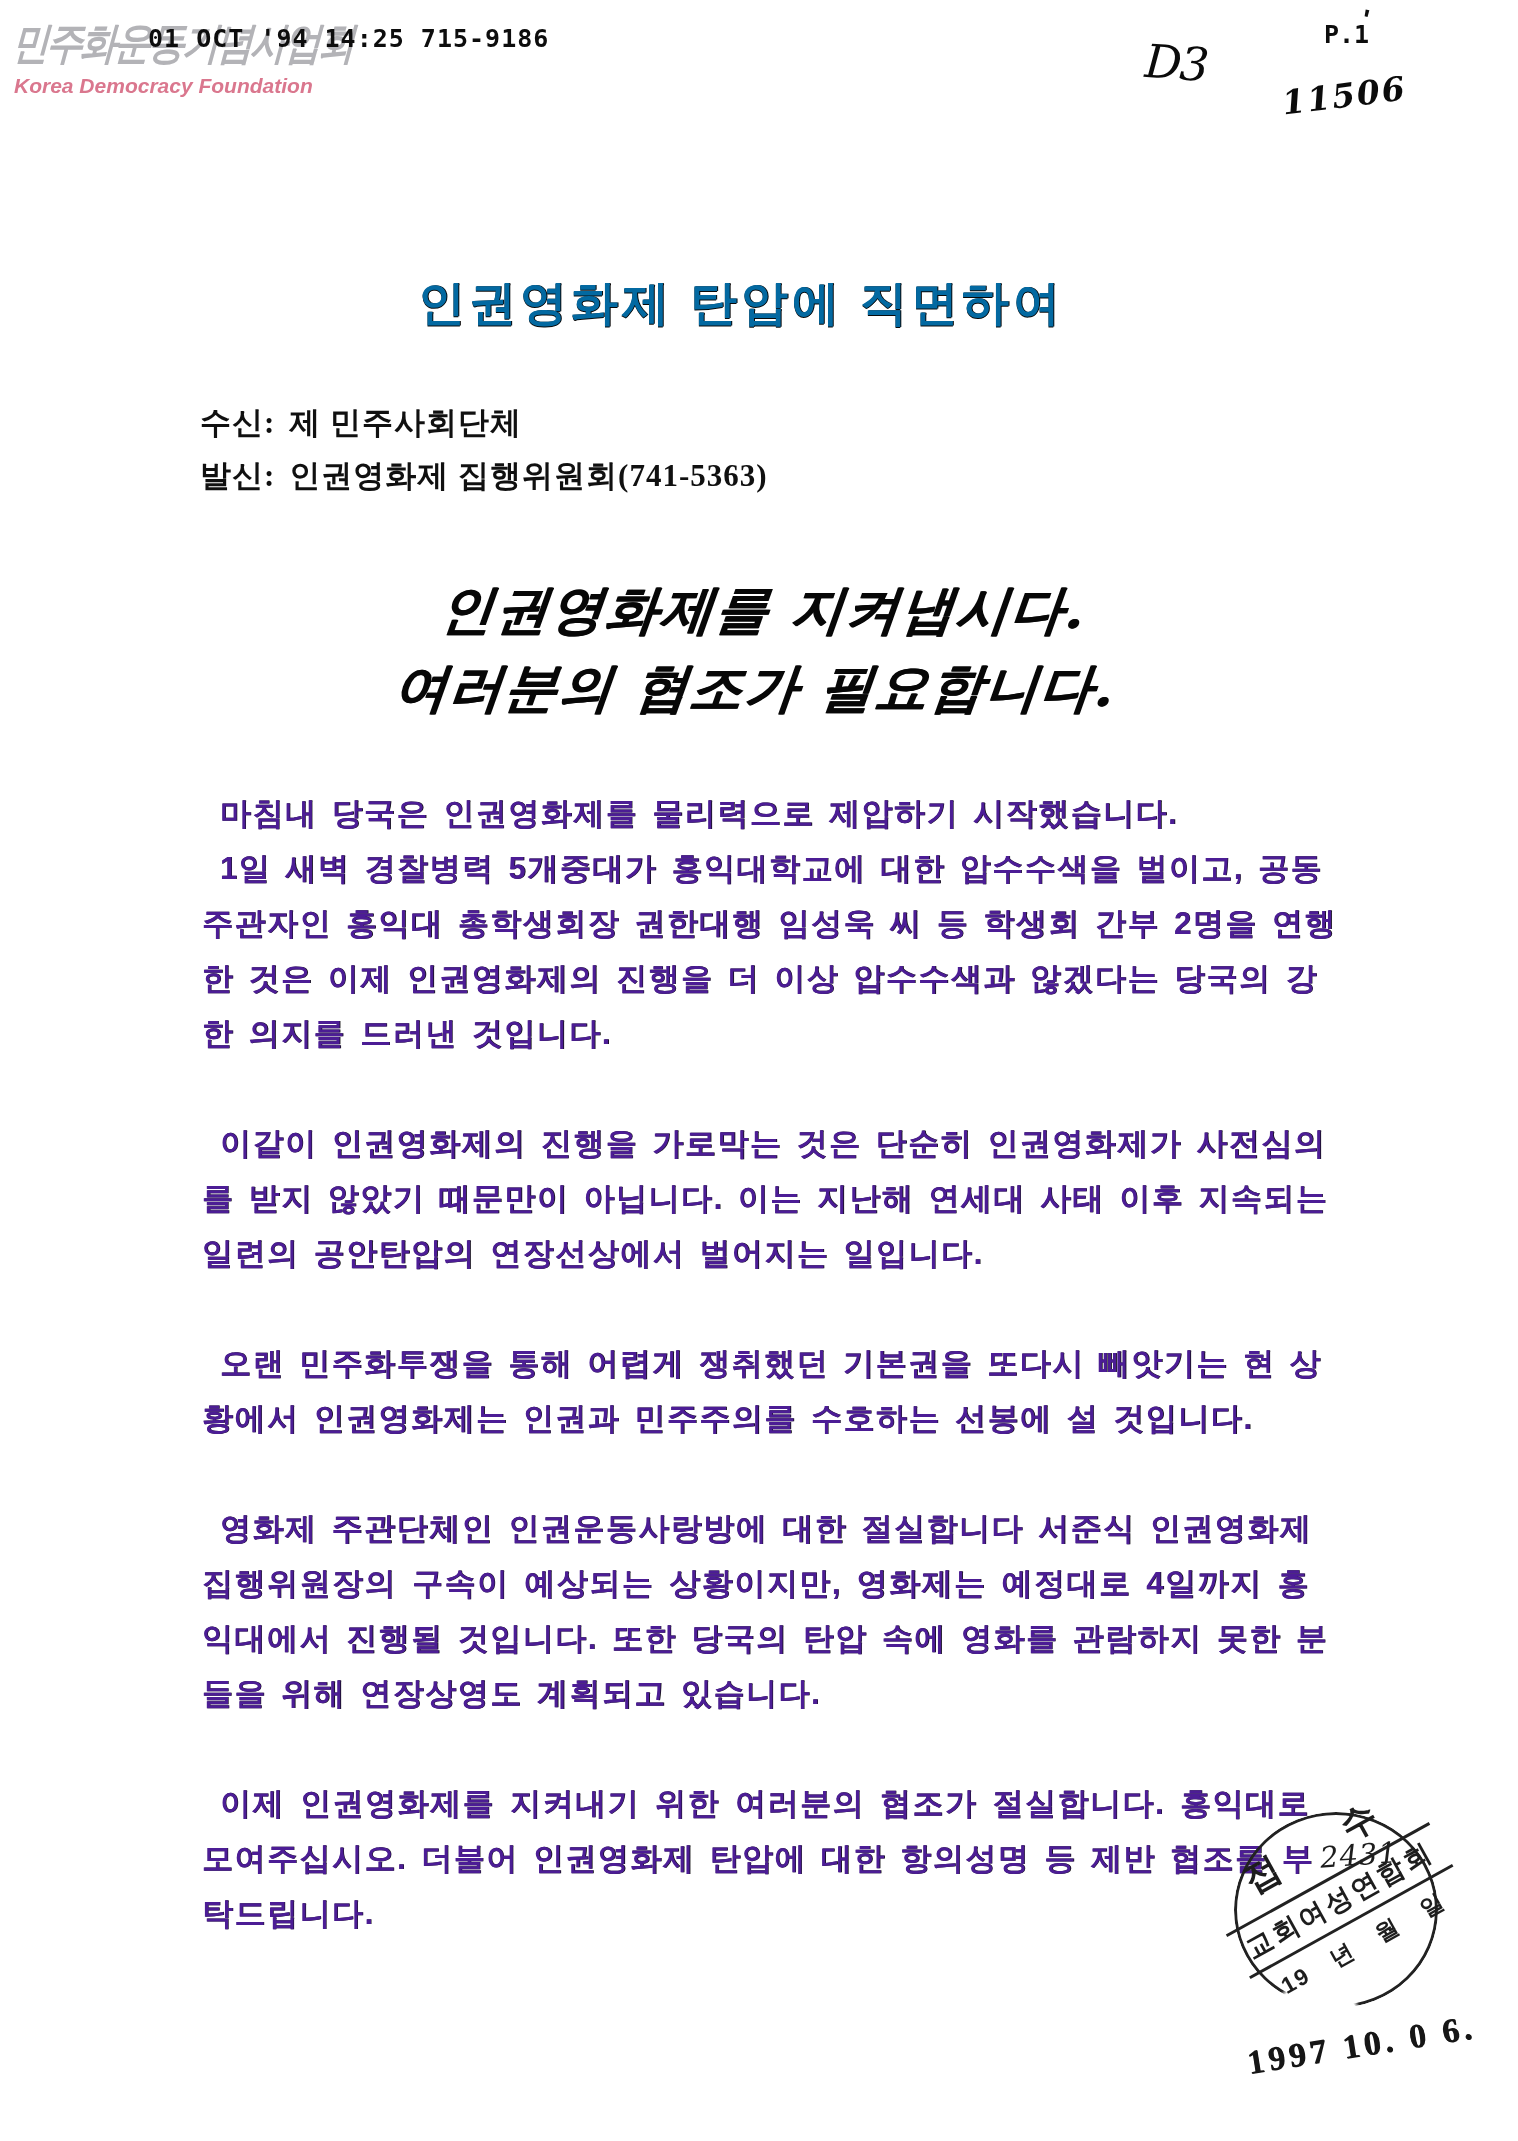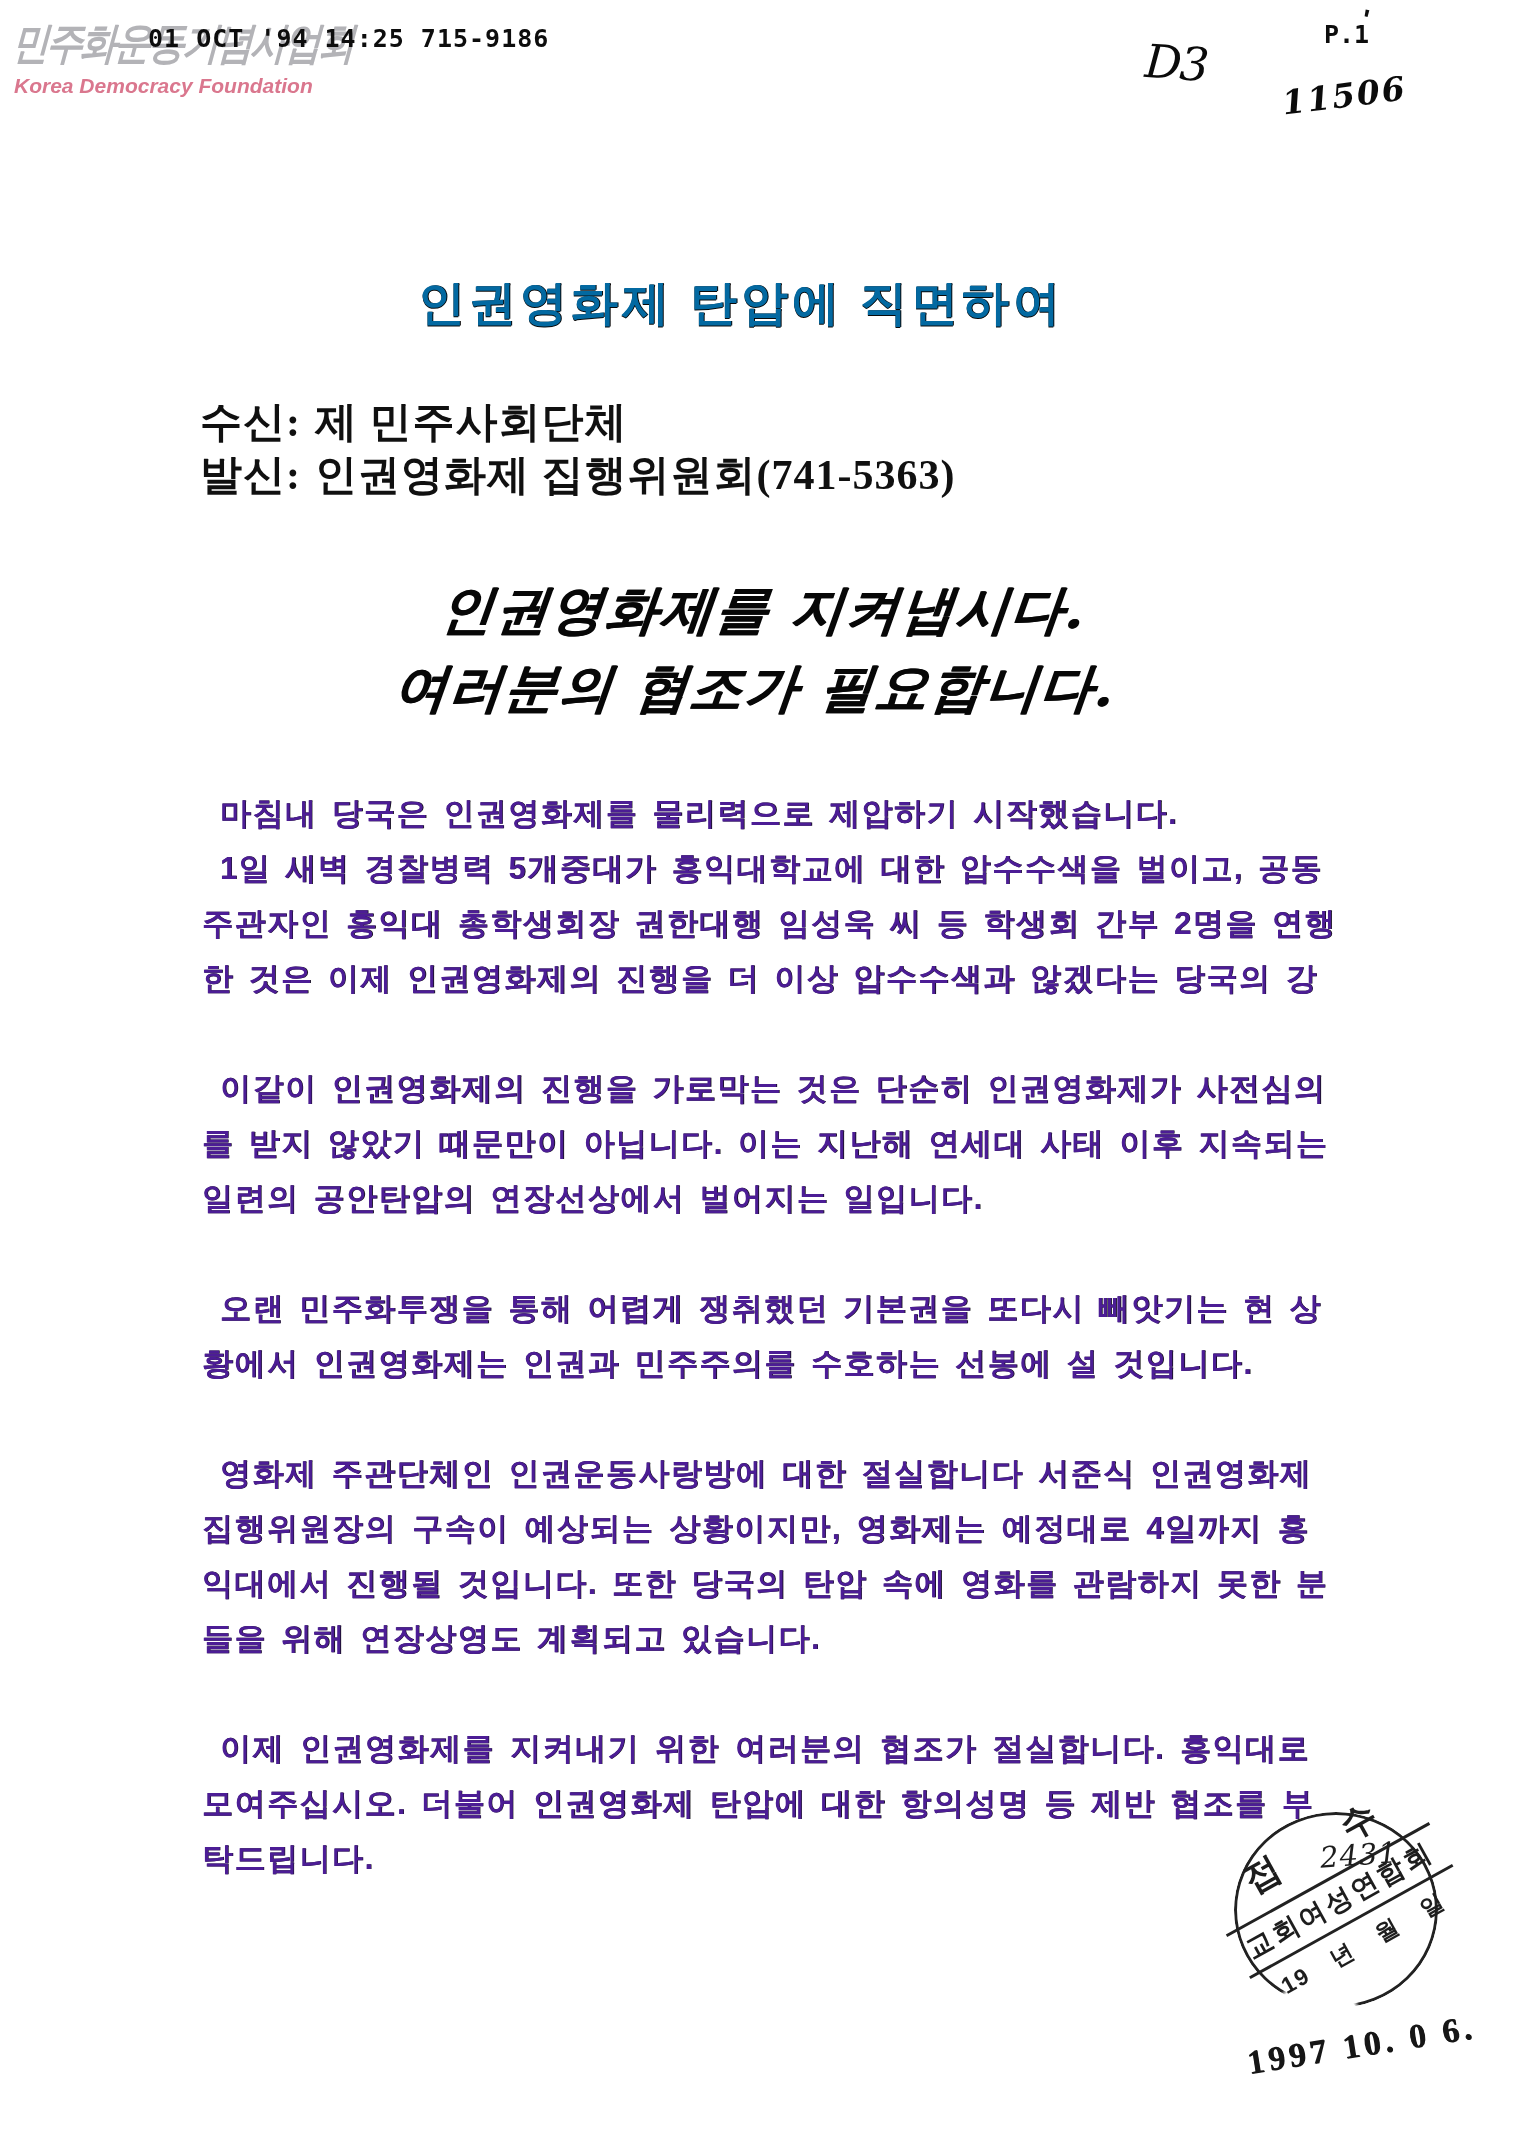--- a/index.html
+++ b/index.html
@@ -37,21 +37,21 @@
   .hw-code{position:absolute;left:1145px;top:36px;font-size:46px;transform:rotate(4deg);letter-spacing:-2px;}
   .hw-registry{position:absolute;left:1282px;top:76px;font-size:33px;transform:rotate(-7deg);letter-spacing:2px;font-weight:700;}
   
   .title{
     position:absolute;left:0;right:36px;top:272px;margin:0;text-align:center;
     font-size:47px;font-weight:900;letter-spacing:4px;color:#0369a1;
     text-shadow:1px 0 0 #090909, 0 1px 0 #090909;
   }
   
   .addr{position:absolute;left:200px;top:396px;font-family:"Liberation Serif",serif;
-    font-weight:700;font-size:42px;line-height:53px;color:#101010;letter-spacing:1px;}
+    font-weight:700;font-size:31px;line-height:53px;color:#101010;letter-spacing:1px;}
   .addr .lbl{margin-right:14px;}
   
   .slogan{
     position:absolute;left:0;right:0;top:570px;text-align:center;
     font-family:"DejaVu Serif",serif;font-weight:900;font-style:italic;
     font-size:53px;line-height:78px;color:#070707;letter-spacing:2px;
     transform:skewX(-6deg);
     text-shadow:1px 0 0 #070707;
   }
   
@@ -126,20 +126,21 @@
     <div>인권영화제를 지켜냅시다.</div>
     <div>여러분의 협조가 필요합니다.</div>
   </div>
 
   <div class="body-text">
     <div class="para">
       <div class="bline noj indent">마침내 당국은 인권영화제를 물리력으로 제압하기 시작했습니다.</div>
       <div class="bline indent">1일 새벽 경찰병력 5개중대가 홍익대학교에 대한 압수수색을 벌이고, 공동</div>
       <div class="bline">주관자인 홍익대 총학생회장 권한대행 임성욱 씨 등 학생회 간부 2명을 연행</div>
       <div class="bline">한 것은 이제 인권영화제의 진행을 더 이상 압수수색과 않겠다는 당국의 강</div>
+      <div class="bline noj">한 의지를 드러낸 것입니다.</div>
     </div>
     <div class="para">
       <div class="bline indent">이같이 인권영화제의 진행을 가로막는 것은 단순히 인권영화제가 사전심의</div>
       <div class="bline">를 받지 않았기 때문만이 아닙니다. 이는 지난해 연세대 사태 이후 지속되는</div>
       <div class="bline noj">일련의 공안탄압의 연장선상에서 벌어지는 일입니다.</div>
     </div>
     <div class="para">
       <div class="bline indent">오랜 민주화투쟁을 통해 어렵게 쟁취했던 기본권을 또다시 빼앗기는 현 상</div>
       <div class="bline noj">황에서 인권영화제는 인권과 민주주의를 수호하는 선봉에 설 것입니다.</div>
     </div>

